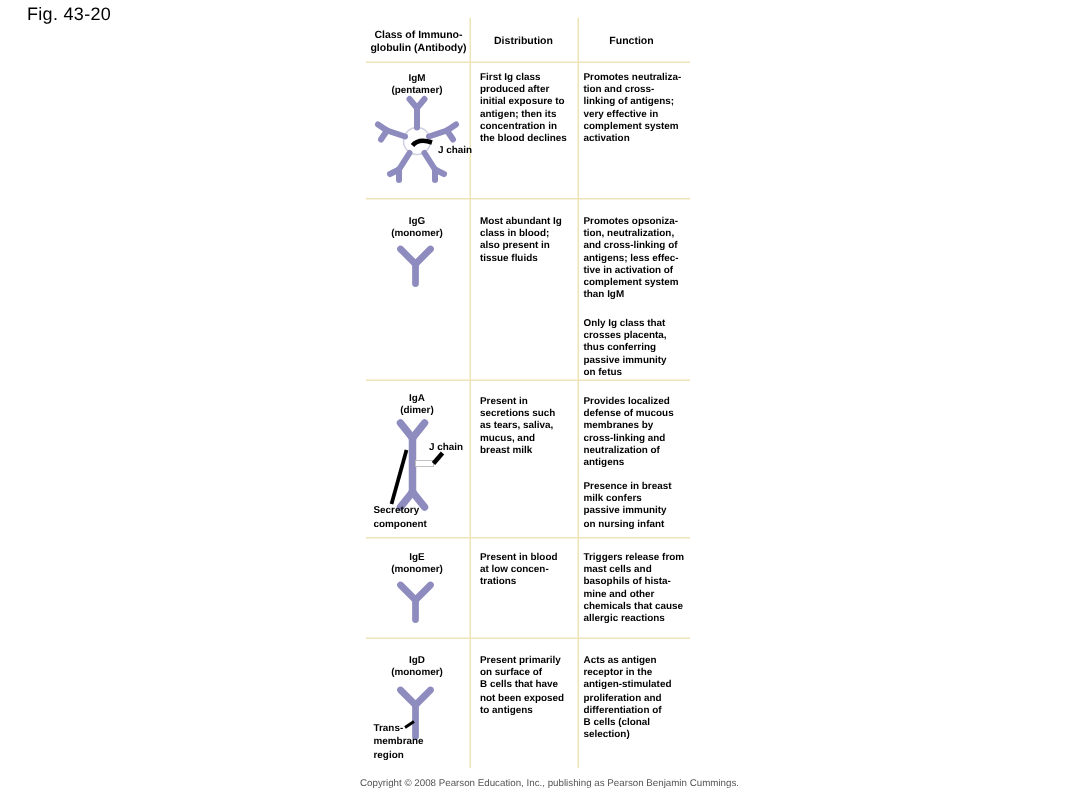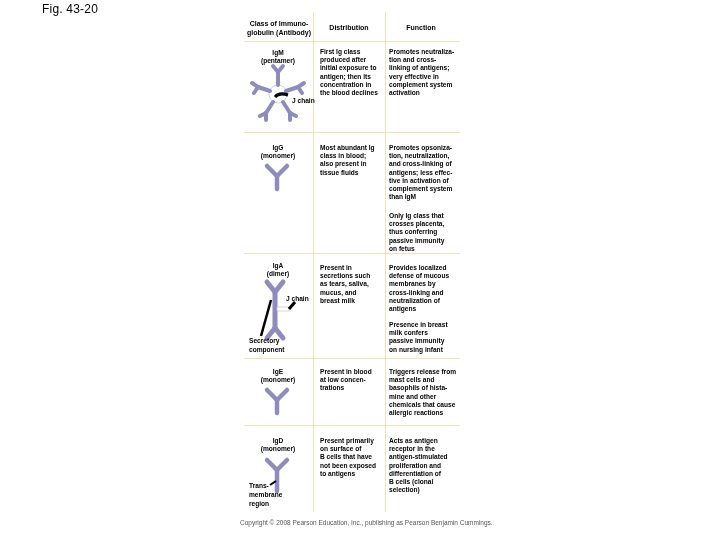--- a/index.html
+++ b/index.html
@@ -1,18 +1,18 @@
 <!DOCTYPE html>
 <html><head>
 <meta charset="utf-8">
 <style>
   html, body { margin:0; padding:0; }
   body { width:720px; height:540px; background:#ffffff; position:relative; overflow:hidden;
          font-family:"Liberation Sans", sans-serif; color:#000; }
-  .fig-label { position:absolute; left:18px; top:2px; font-size:12px; letter-spacing:0.2px;margin-left:24px; }
+  .fig-label { position:absolute; left:18px; top:2px; font-size:12px; letter-spacing:0.2px; }
   .vline { position:absolute; width:1px; background:#eee4b8; }
   .hline { position:absolute; height:1px; background:#eee4b8; }
   .hdr { position:absolute; font-size:7px; font-weight:bold; text-align:center; line-height:9px; }
   .cell { position:absolute; font-size:6.6px; font-weight:bold; line-height:8.2px; white-space:pre-line; }
   .name { position:absolute; font-size:6.6px; font-weight:bold; text-align:center; line-height:8.2px; white-space:pre-line; width:70px; }
   .lbl { position:absolute; font-size:6.6px; font-weight:bold; line-height:9px; white-space:pre-line; }
   .copyright { position:absolute; left:240px; top:519px; font-size:6.5px; color:#555; }
   svg.ab { position:absolute; overflow:visible; }
 </style>
 </head>

